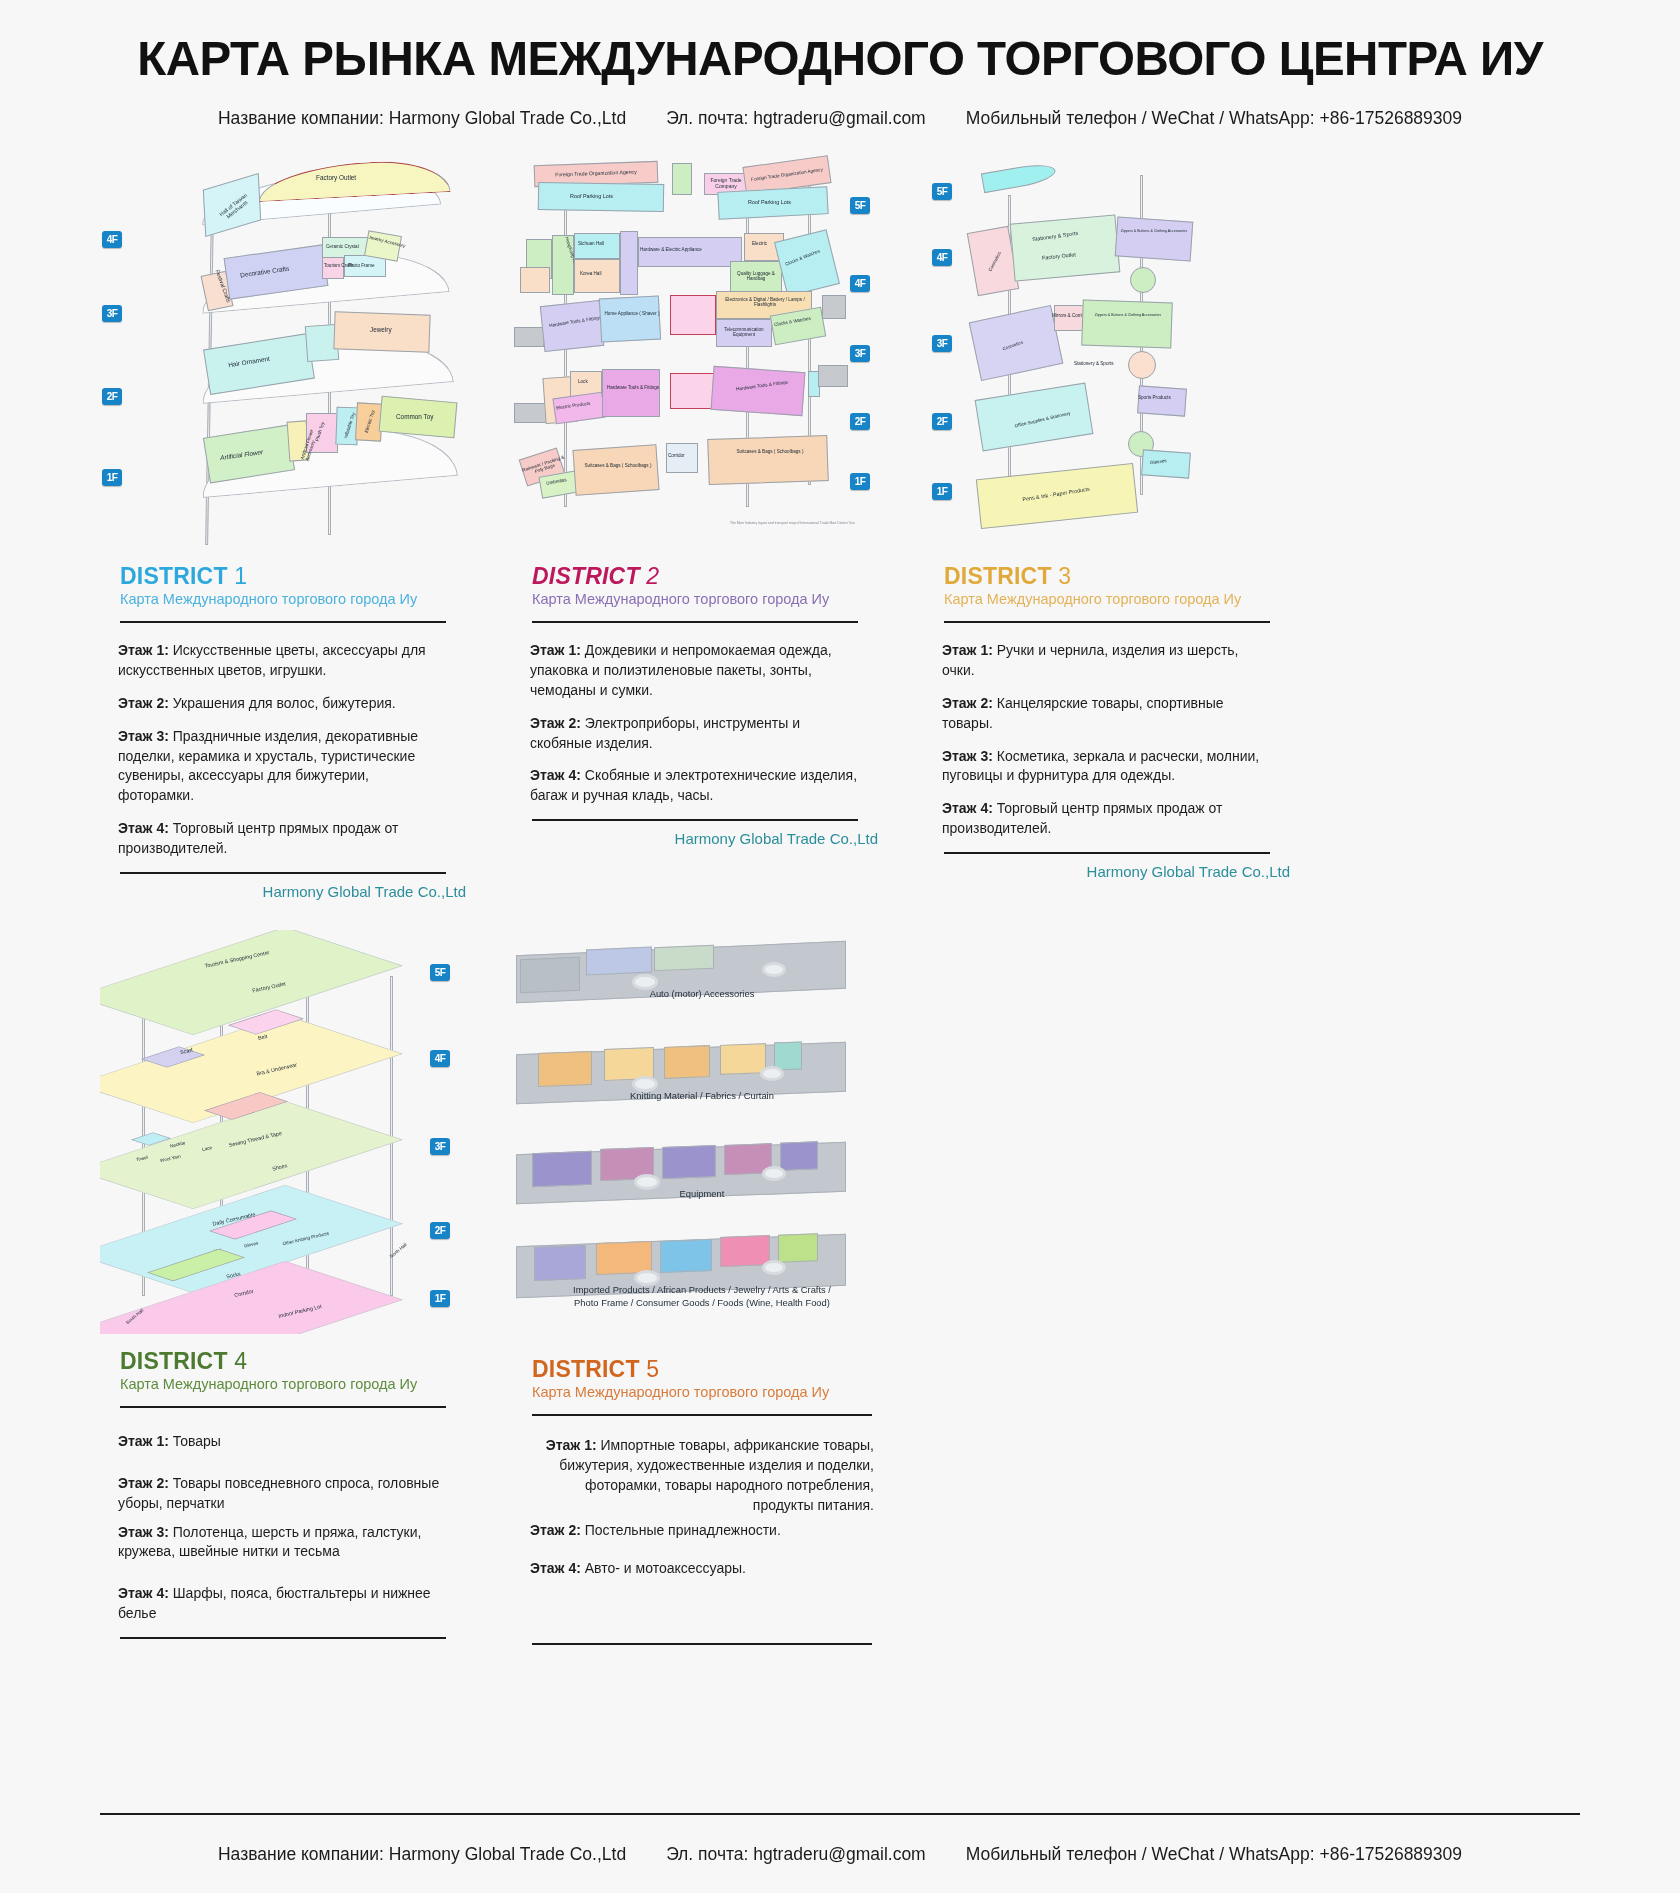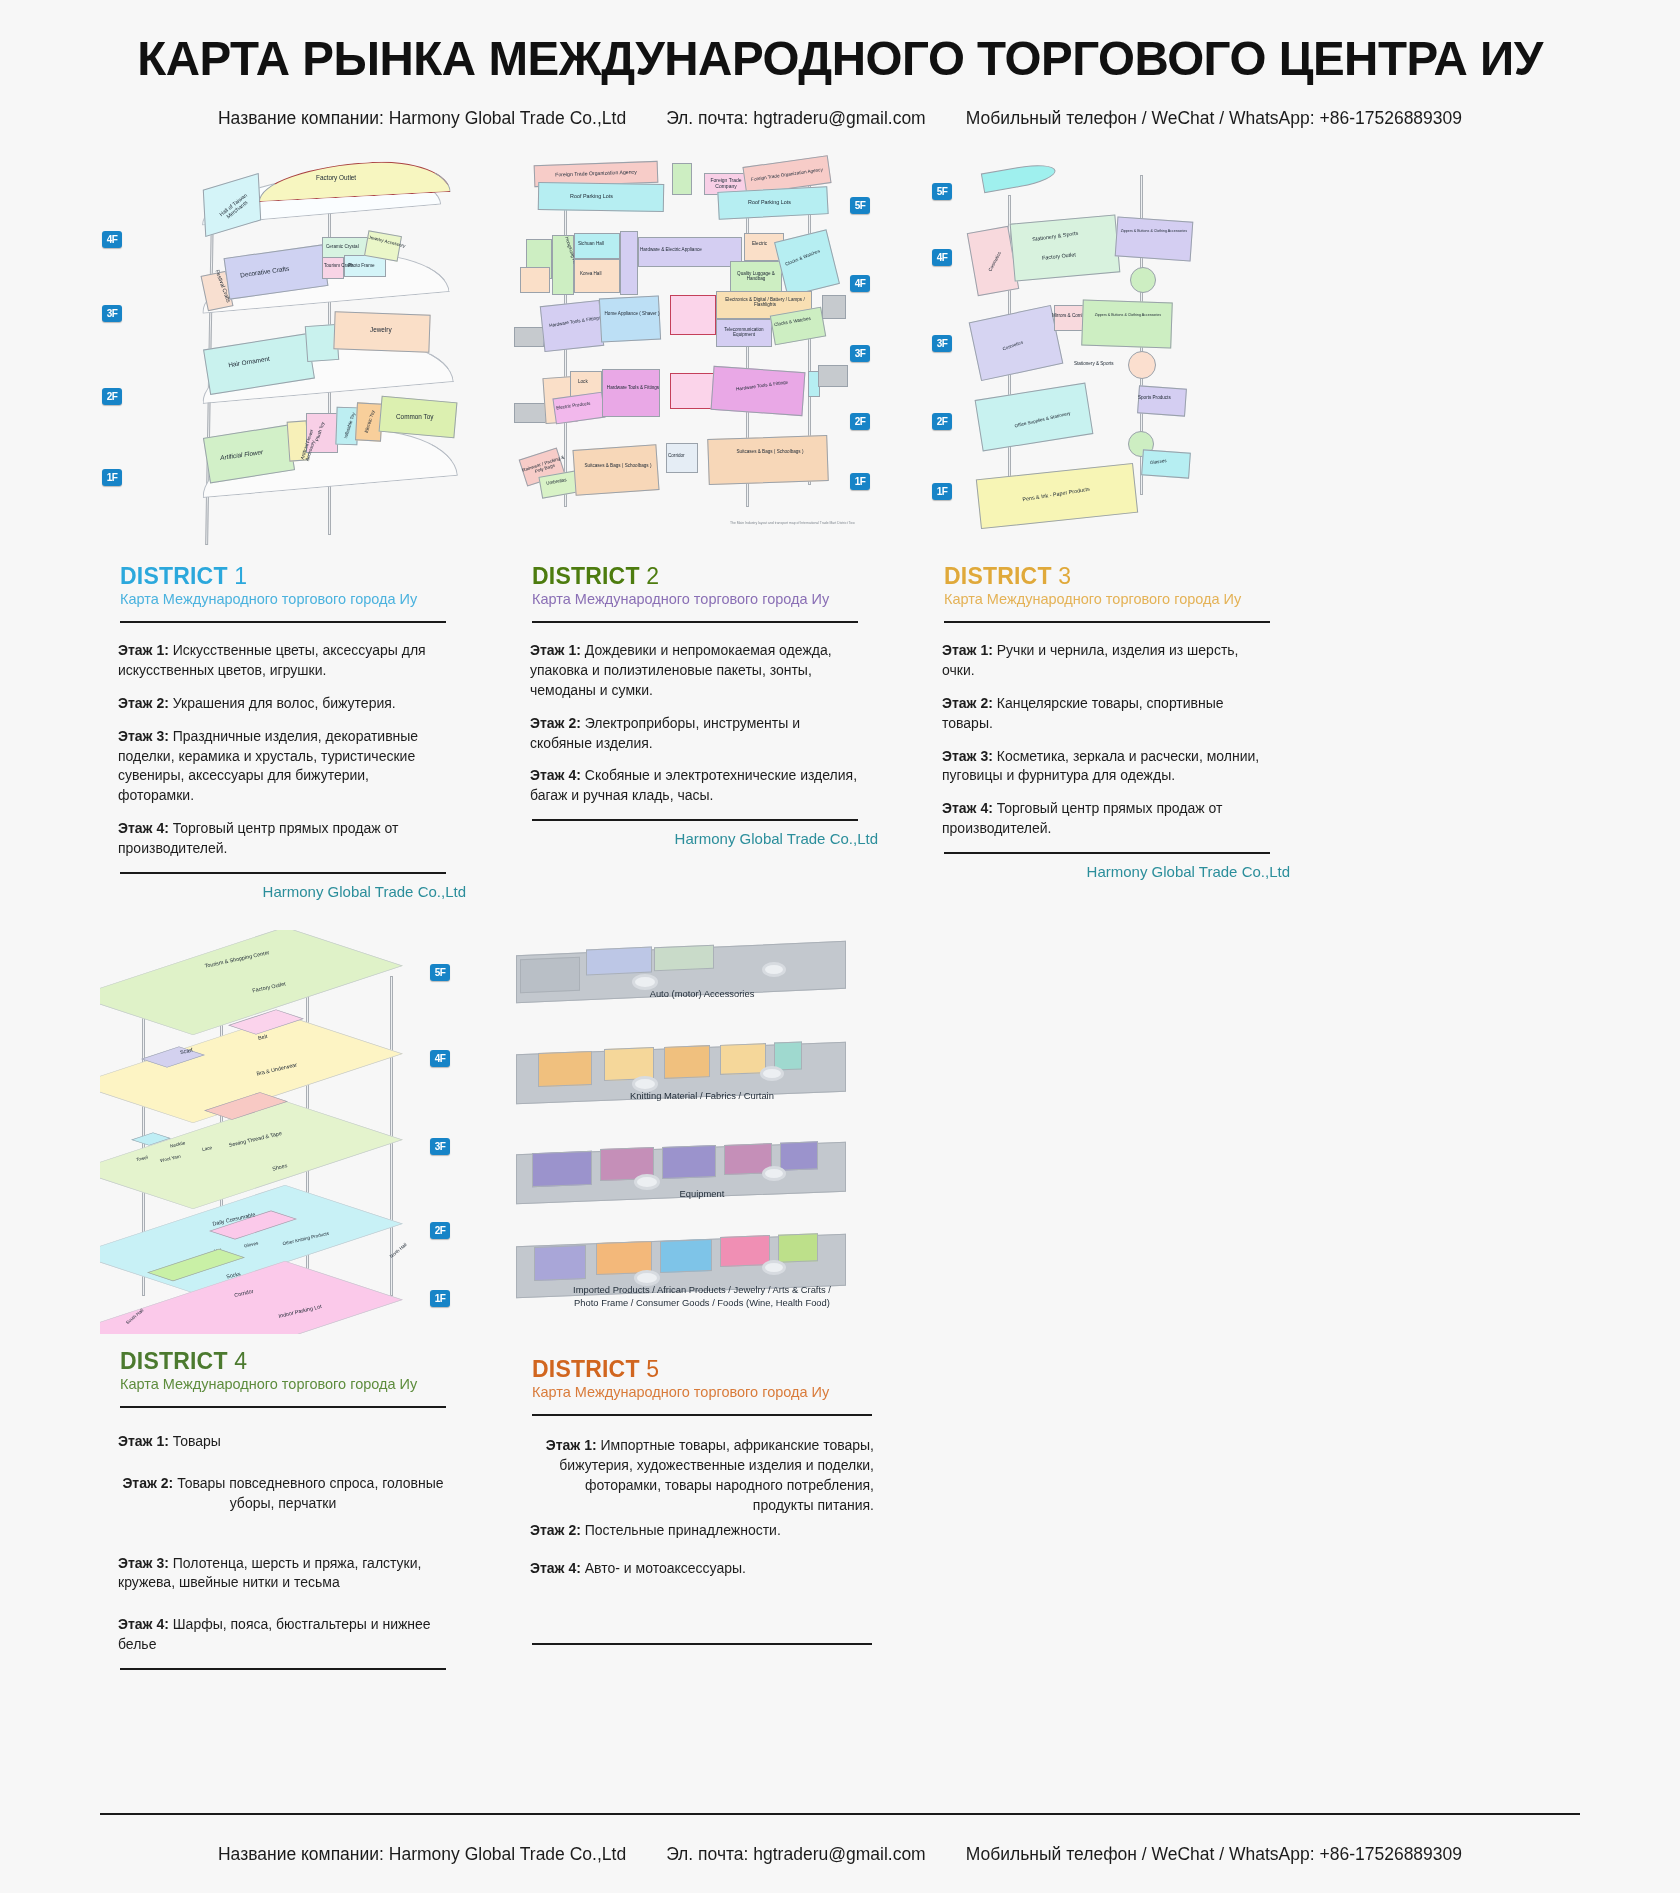--- a/index.html
+++ b/index.html
@@ -351,21 +351,21 @@
         <div class="zlabel xs" style="left:66px; top:308px; width:80px; white-space:normal; text-align:center;">Suitcases &amp; Bags ( Schoolbags )</div>
         <div class="zone" style="left:154px; top:288px; width:32px; height:30px; background:#e5edf5;"></div>
         <div class="zlabel xs" style="left:156px; top:298px;">Corridor</div>
         <div class="zone" style="left:196px; top:282px; width:120px; height:46px; background:#f7d7b8; transform:rotate(-2deg);"></div>
         <div class="zlabel xs" style="left:216px; top:294px; width:84px; white-space:normal; text-align:center;">Suitcases &amp; Bags ( Schoolbags )</div>
 
         <div class="zlabel" style="left:218px; top:366px; font-size:3.4px; color:#808890;">The Main Industry layout and transport map of International Trade Mart District Two</div>
       </div>
 
       <div class="dist-head">
-        <div class="dist-title" style="color:#4d7c0f;">
+        <div class="dist-title" style="color:#be185d;font-style:italic;">
           <span>DISTRICT</span>
           <span class="num">2</span>
         </div>
         <div class="dist-sub" style="color:#8a6fb5;">Карта Международного торгового города Иу</div>
       </div>
       <hr class="rule">
       <div class="floors">
         <div class="floor-line"><b>Этаж 1:</b><span> Дождевики и непромокаемая одежда, упаковка и полиэтиленовые пакеты, зонты, чемоданы и сумки.</span></div>
         <div class="floor-line"><b>Этаж 2:</b><span> Электроприборы, инструменты и скобяные изделия.</span></div>
         <div class="floor-line"><b>Этаж 4:</b><span> Скобяные и электротехнические изделия, багаж и ручная кладь, часы.</span></div>
@@ -491,21 +491,21 @@
       <div class="dist-head" style="margin-top:14px;">
         <div class="dist-title" style="color:#4c7a2f;">
           <span>DISTRICT</span>
           <span class="num">4</span>
         </div>
         <div class="dist-sub" style="color:#5d8c3c;">Карта Международного торгового города Иу</div>
       </div>
       <hr class="rule">
       <div class="floors" style="padding-top:24px;">
         <div class="floor-line" style="margin-bottom:22px;"><b>Этаж 1:</b><span> Товары</span></div>
-        <div class="floor-line" style="margin-bottom:40px;text-align:center;"><b>Этаж 2:</b><span> Товары повседневного спроса, головные уборы, перчатки</span></div>
+        <div class="floor-line" style="margin-bottom:9px;"><b>Этаж 2:</b><span> Товары повседневного спроса, головные уборы, перчатки</span></div>
         <div class="floor-line" style="margin-bottom:22px;"><b>Этаж 3:</b><span> Полотенца, шерсть и пряжа, галстуки, кружева, швейные нитки и тесьма</span></div>
         <div class="floor-line"><b>Этаж 4:</b><span> Шарфы, пояса, бюстгальтеры и нижнее белье</span></div>
       </div>
       <hr class="footer-rule" style="margin-top:12px;">
     </div>
 
     <div class="col" style="width:380px;">
       <div class="map-box" style="height:404px;">
 
         <div class="strip" style="left:4px;  top:18px;  width:330px; height:48px; transform:skewY(-2.5deg); background:#c3c8ce;"></div>

